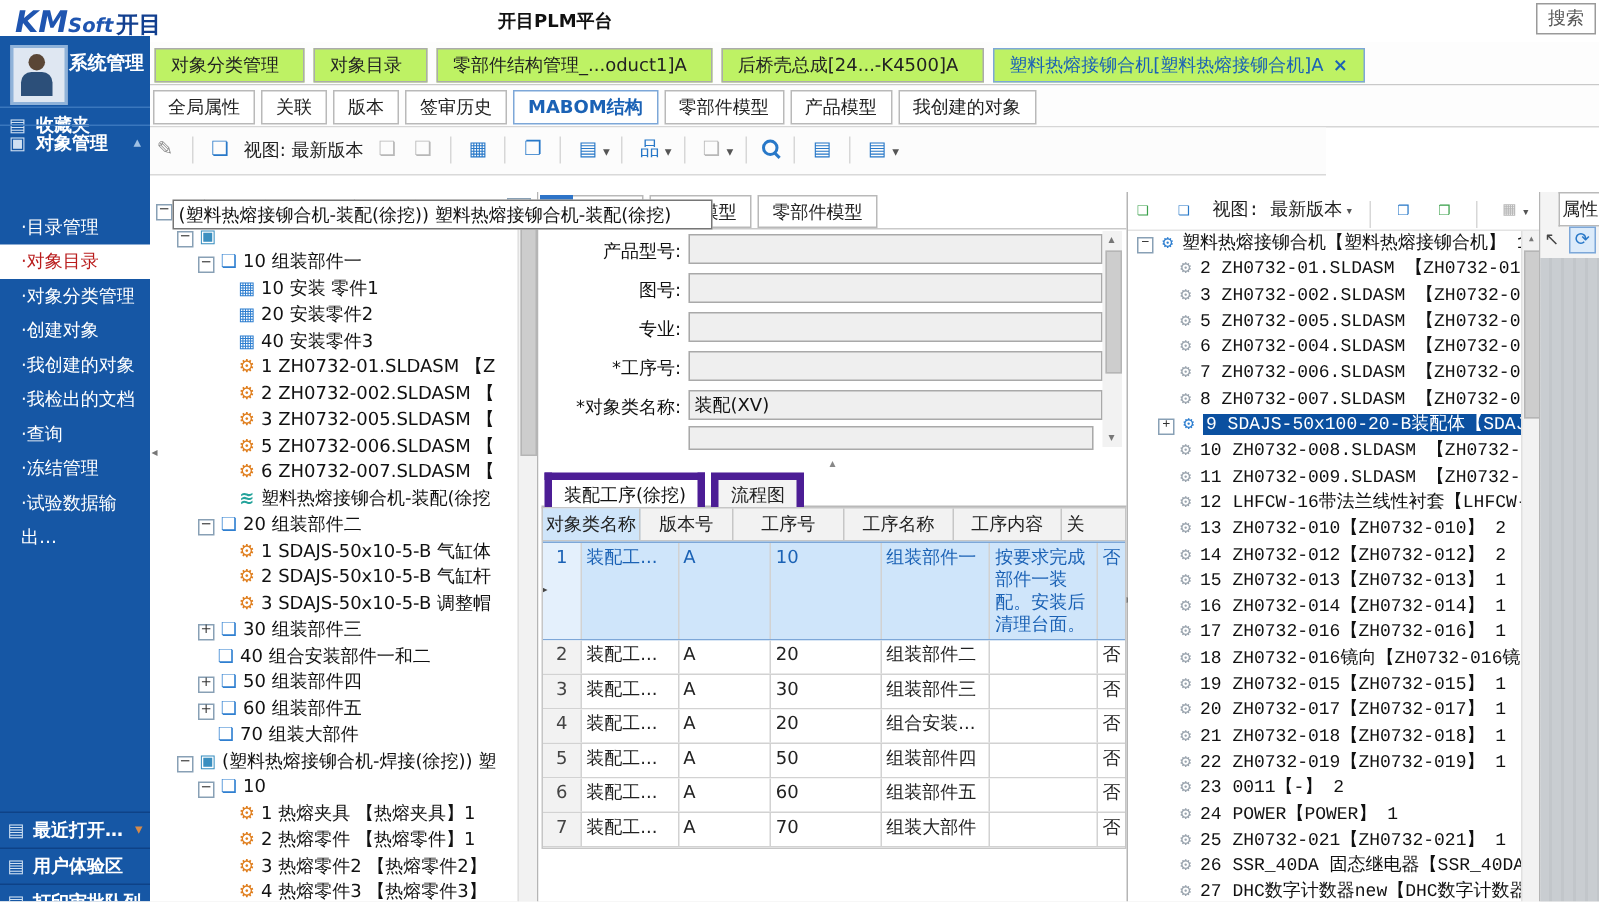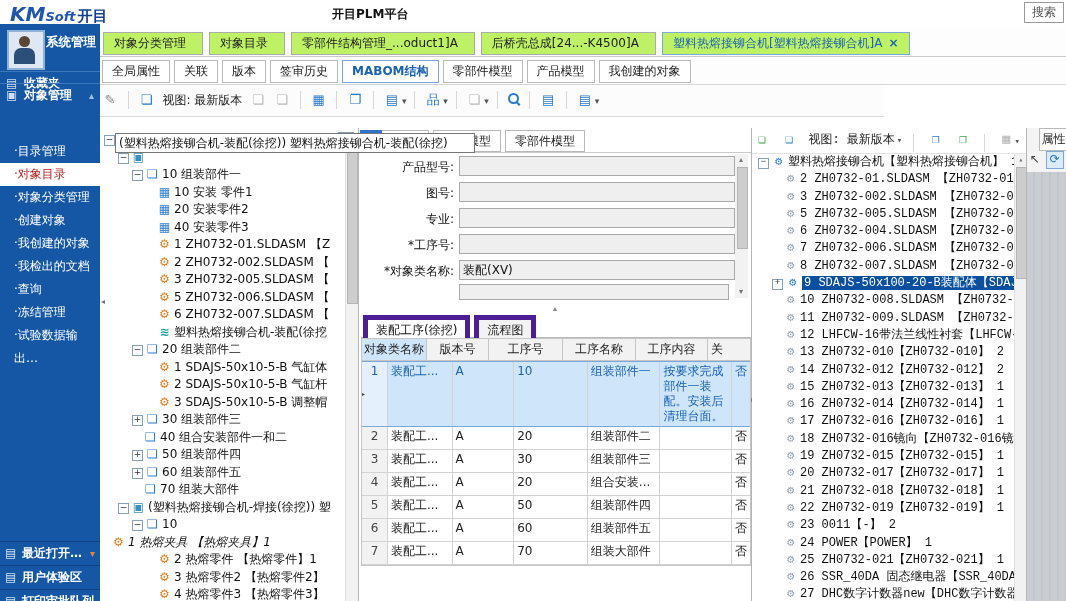--- a/index.html
+++ b/index.html
@@ -238,21 +238,21 @@
             <div class="trow n14" style="padding-left: 46px;"><span class="exp"></span><span class="ic ic-gear-orange"></span><span class="lbl">1 SDAJS-50x10-5-B 气缸体</span></div>
             <div class="trow n15" style="padding-left: 46px;"><span class="exp"></span><span class="ic ic-gear-orange"></span><span class="lbl">2 SDAJS-50x10-5-B 气缸杆</span></div>
             <div class="trow n16" style="padding-left: 46px;"><span class="exp"></span><span class="ic ic-gear-orange"></span><span class="lbl">3 SDAJS-50x10-5-B 调整帽</span></div>
             <div class="trow n17" style="padding-left: 32px;"><span class="exp exp-plus"></span><span class="ic ic-doc"></span><span class="lbl">30 组装部件三</span></div>
             <div class="trow n18" style="padding-left: 32px;"><span class="exp"></span><span class="ic ic-doc"></span><span class="lbl">40 组合安装部件一和二</span></div>
             <div class="trow n19" style="padding-left: 32px;"><span class="exp exp-plus"></span><span class="ic ic-doc"></span><span class="lbl">50 组装部件四</span></div>
             <div class="trow n20" style="padding-left: 32px;"><span class="exp exp-plus"></span><span class="ic ic-doc"></span><span class="lbl">60 组装部件五</span></div>
             <div class="trow n21" style="padding-left: 32px;"><span class="exp"></span><span class="ic ic-doc"></span><span class="lbl">70 组装大部件</span></div>
             <div class="trow n22" style="padding-left: 18px;"><span class="exp exp-minus"></span><span class="ic ic-proc"></span><span class="lbl">(塑料热熔接铆合机-焊接(徐挖)) 塑</span></div>
             <div class="trow n23" style="padding-left: 32px;"><span class="exp exp-minus"></span><span class="ic ic-doc"></span><span class="lbl">10</span></div>
-            <div class="trow n24" style=" font-style: italic;"><span class="exp"></span><span class="ic ic-gear-orange"></span><span class="lbl">1 热熔夹具 【热熔夹具】1</span></div>
+            <div class="trow n24" style="padding-left: 46px;"><span class="exp"></span><span class="ic ic-gear-orange"></span><span class="lbl">1 热熔夹具 【热熔夹具】1</span></div>
             <div class="trow n25" style="padding-left: 46px;"><span class="exp"></span><span class="ic ic-gear-orange"></span><span class="lbl">2 热熔零件 【热熔零件】1</span></div>
             <div class="trow n26" style="padding-left: 46px;"><span class="exp"></span><span class="ic ic-gear-orange"></span><span class="lbl">3 热熔零件2 【热熔零件2】</span></div>
             <div class="trow n27" style="padding-left: 46px;"><span class="exp"></span><span class="ic ic-gear-orange"></span><span class="lbl">4 热熔零件3 【热熔零件3】</span></div>
           </div>
         <div class="collapsebox">▴</div>
         <div class="vscroll" style="left:245px;top:22px;height:463px;">
           <div class="vthumb" style="top:2px;height:150px;"></div>
         </div>
         <div class="sarrow" style="left:-3px;top:168px;">◂</div>
       </div>

